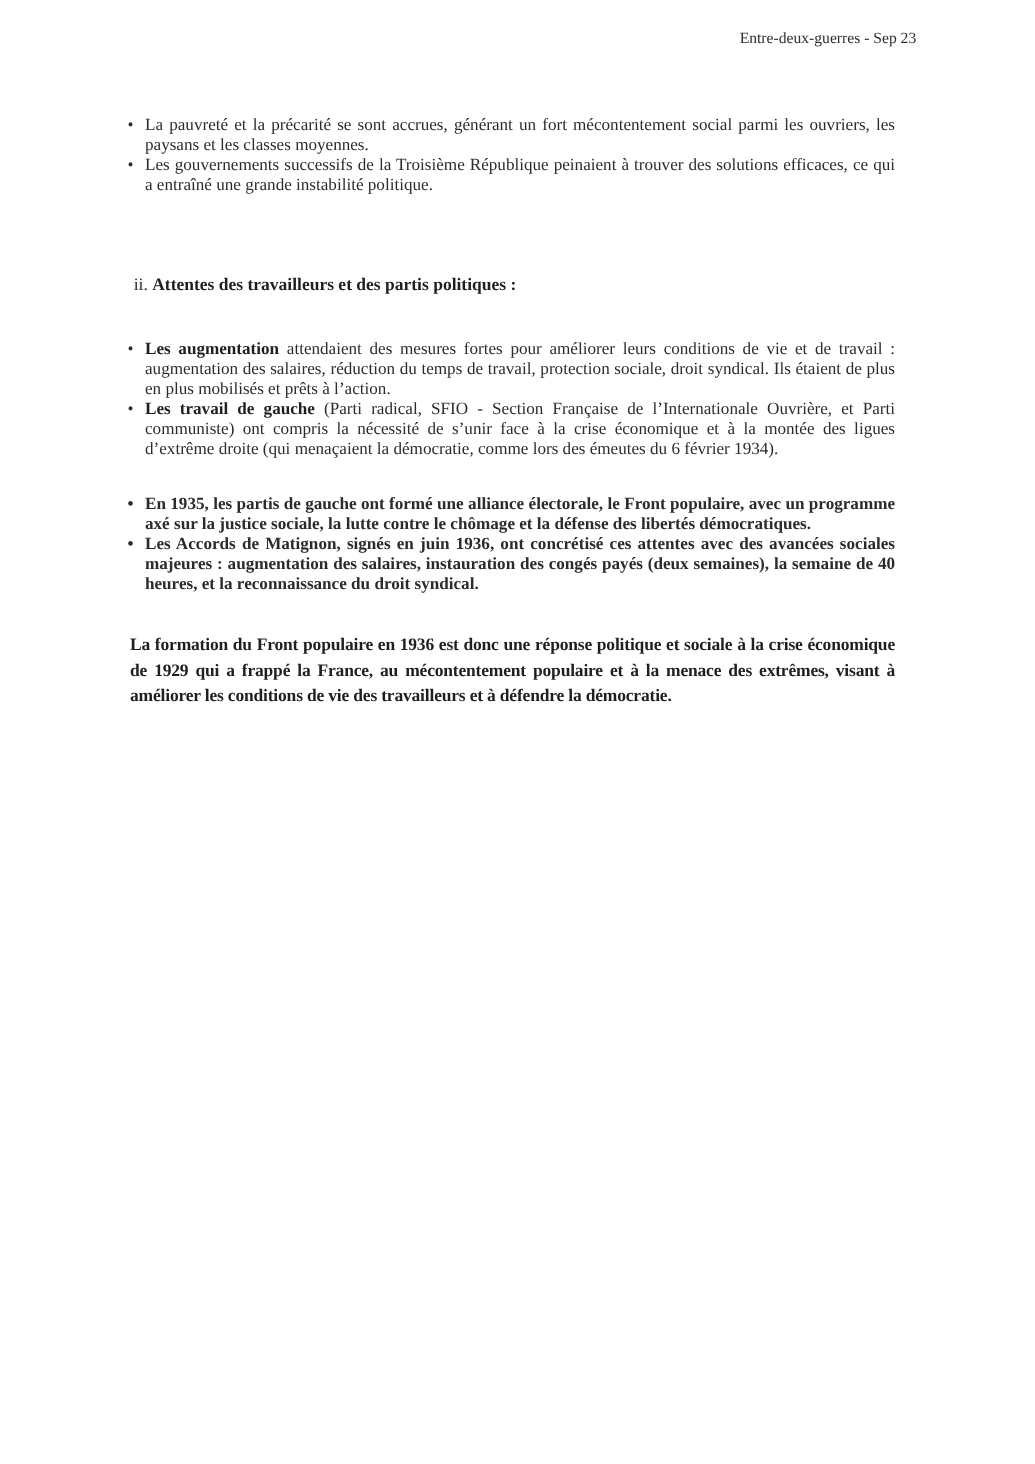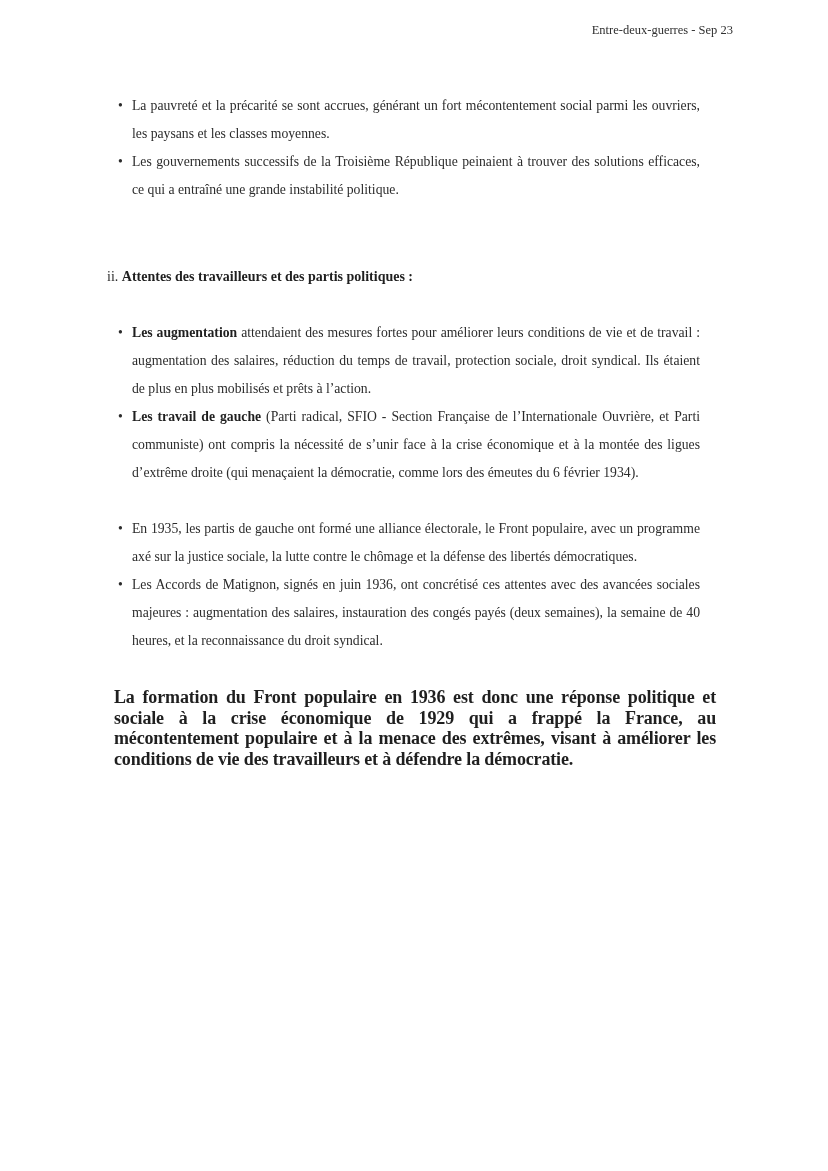--- a/index.html
+++ b/index.html
@@ -25,24 +25,24 @@
     color: #2f2f2f;
   }
   .content {
     position: absolute;
     left: 98px;
     top: 0;
     width: 618px;
   }
   .bullet-list {
     list-style: none;
-    margin: 16px;
+    margin: 0;
     padding: 0;
     font-size: 13.7px;
-    line-height: 28px;
+    line-height: 16px;
     text-align: justify;
   }
   .bullet-list li {
     position: relative;
     padding-left: 18px;
   }
   .bullet-list li::before {
     content: "\2022";
     position: absolute;
     left: 4px;
@@ -55,24 +55,24 @@
   }
   .m-list1 { margin-top: 92px; }
   .section-heading {
     margin: 0 0 0 9px;
     font-size: 14px;
     line-height: 20px;
   }
   .sh-ii  { margin-top: 63px; }
   .m-list2 { margin-top: 32px; }
   .sh-iii { margin-top: 68px; }
-  .m-list3 { margin-top: 28px; }
+  .m-list3 { margin-top: 28px; font-weight: bold; }
   .conclusion {
-    margin: 32px 0 0 16px;
-    font-size: 18px;
+    margin: 32px 0 0 6px;
+    font-size: 14px;
     line-height: 20.5px;
     text-align: justify;
     letter-spacing: -0.15px;
   }
   .page-footer {
     position: absolute;
     top: 1093px;
     left: 0;
     width: 100%;
     font-size: 13px;

